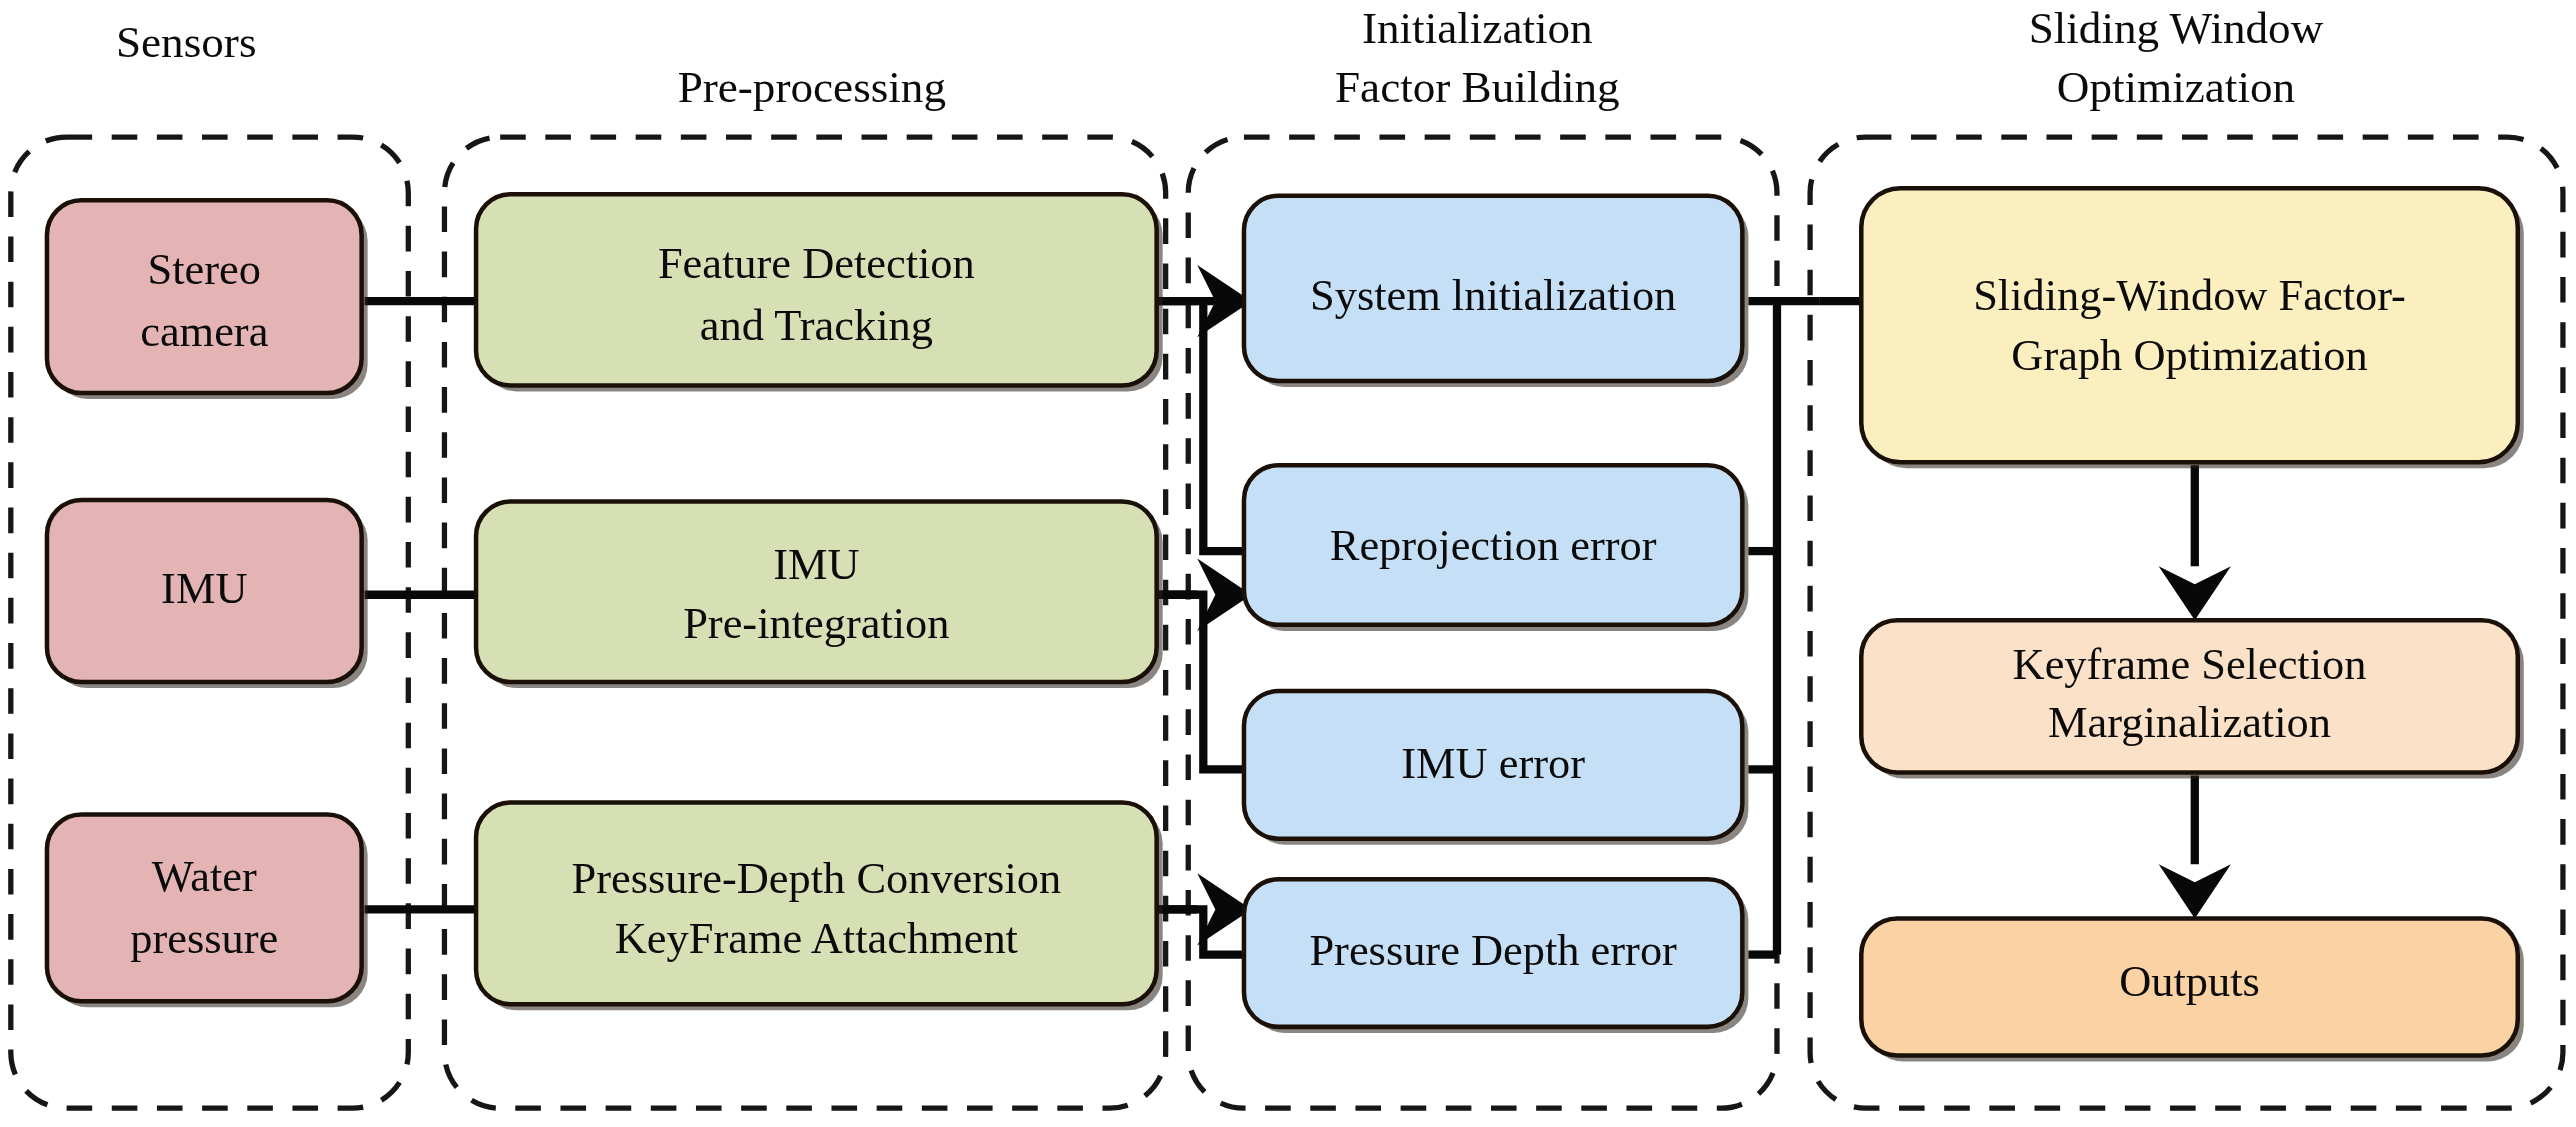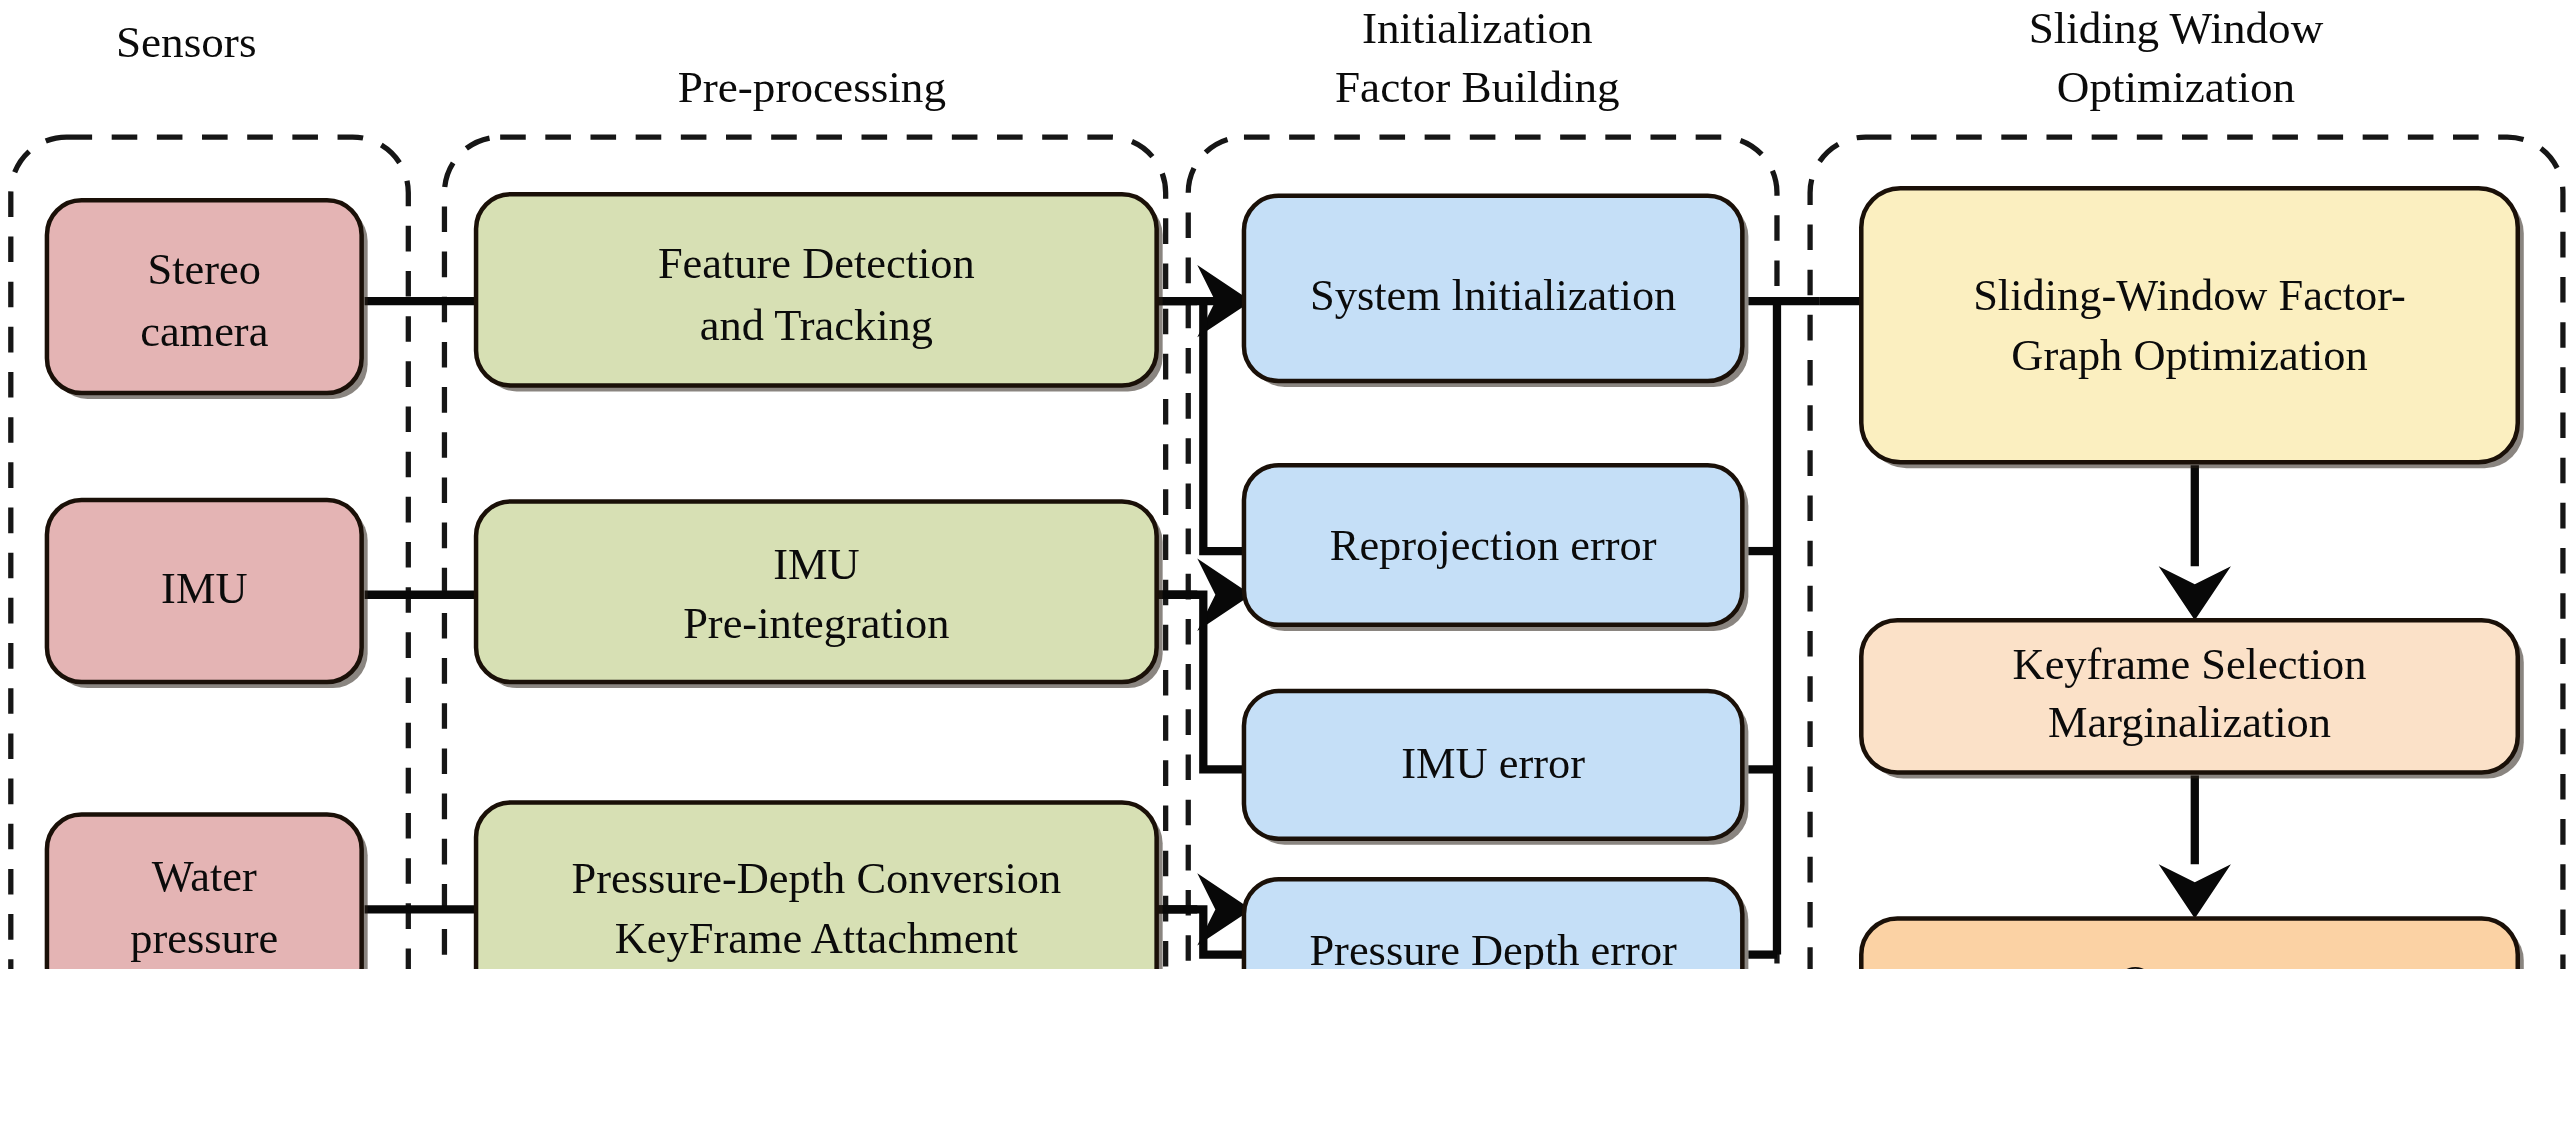--- a/index.html
+++ b/index.html
@@ -7,21 +7,21 @@
     margin: 0;
     padding: 0;
     background: #ffffff;
   }
   body {
     font-family: "Liberation Serif", "DejaVu Serif", serif;
   }
   #root {
     position: relative;
     width: 2576px;
-    height: 969px;
+    height: 1127px;
     background: #ffffff;
     overflow: hidden;
   }
   svg.diagram {
     position: absolute;
     left: 0;
     top: 0;
     width: 2576px;
     height: 1127px;
     display: block;

